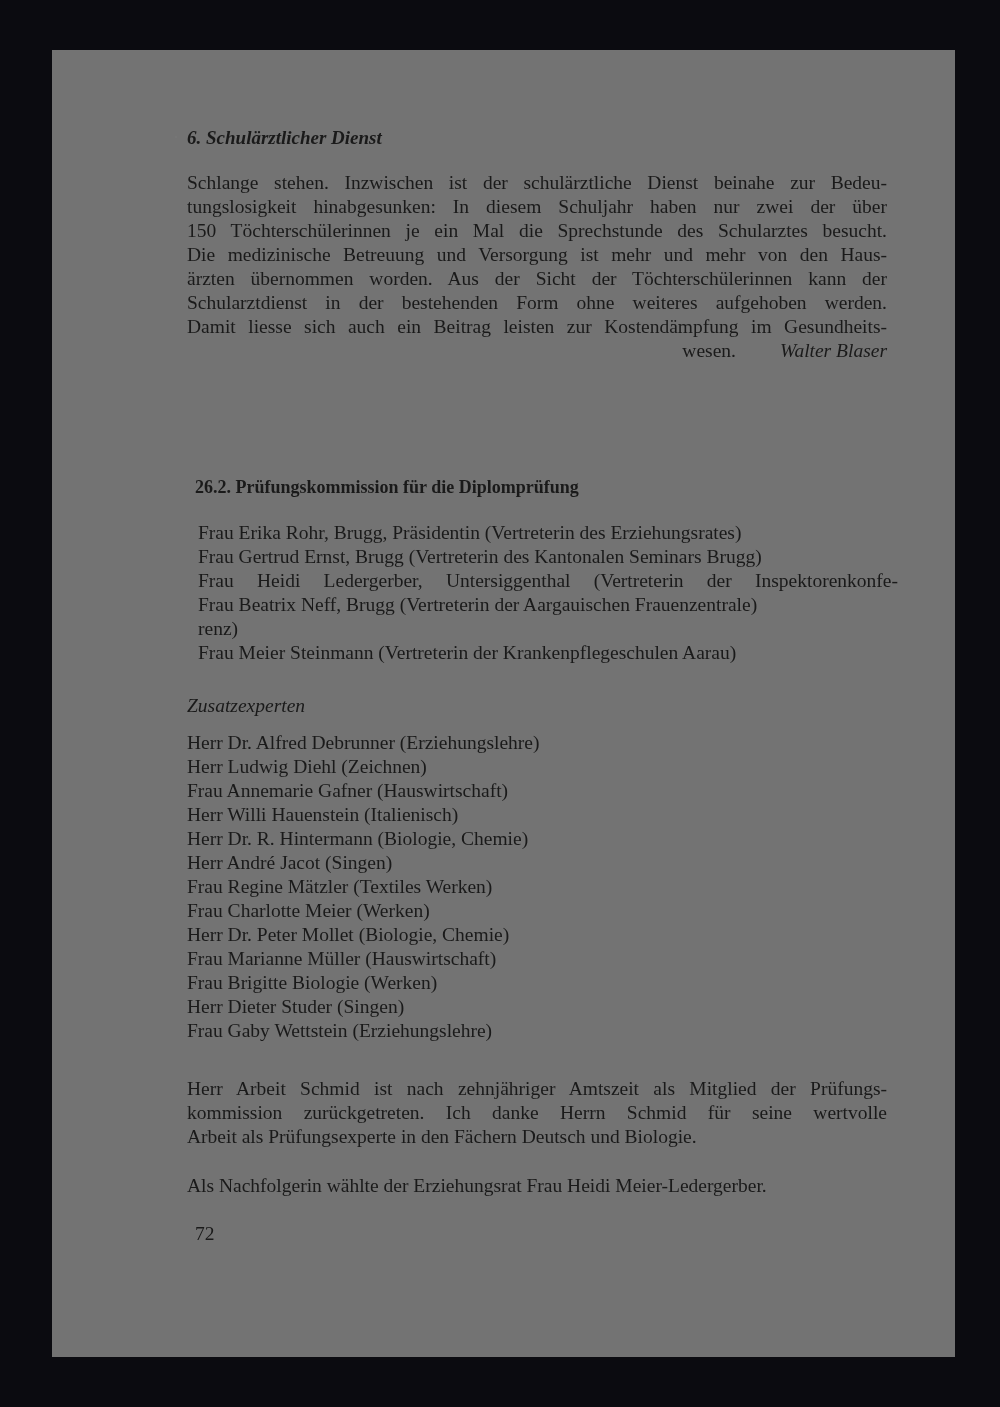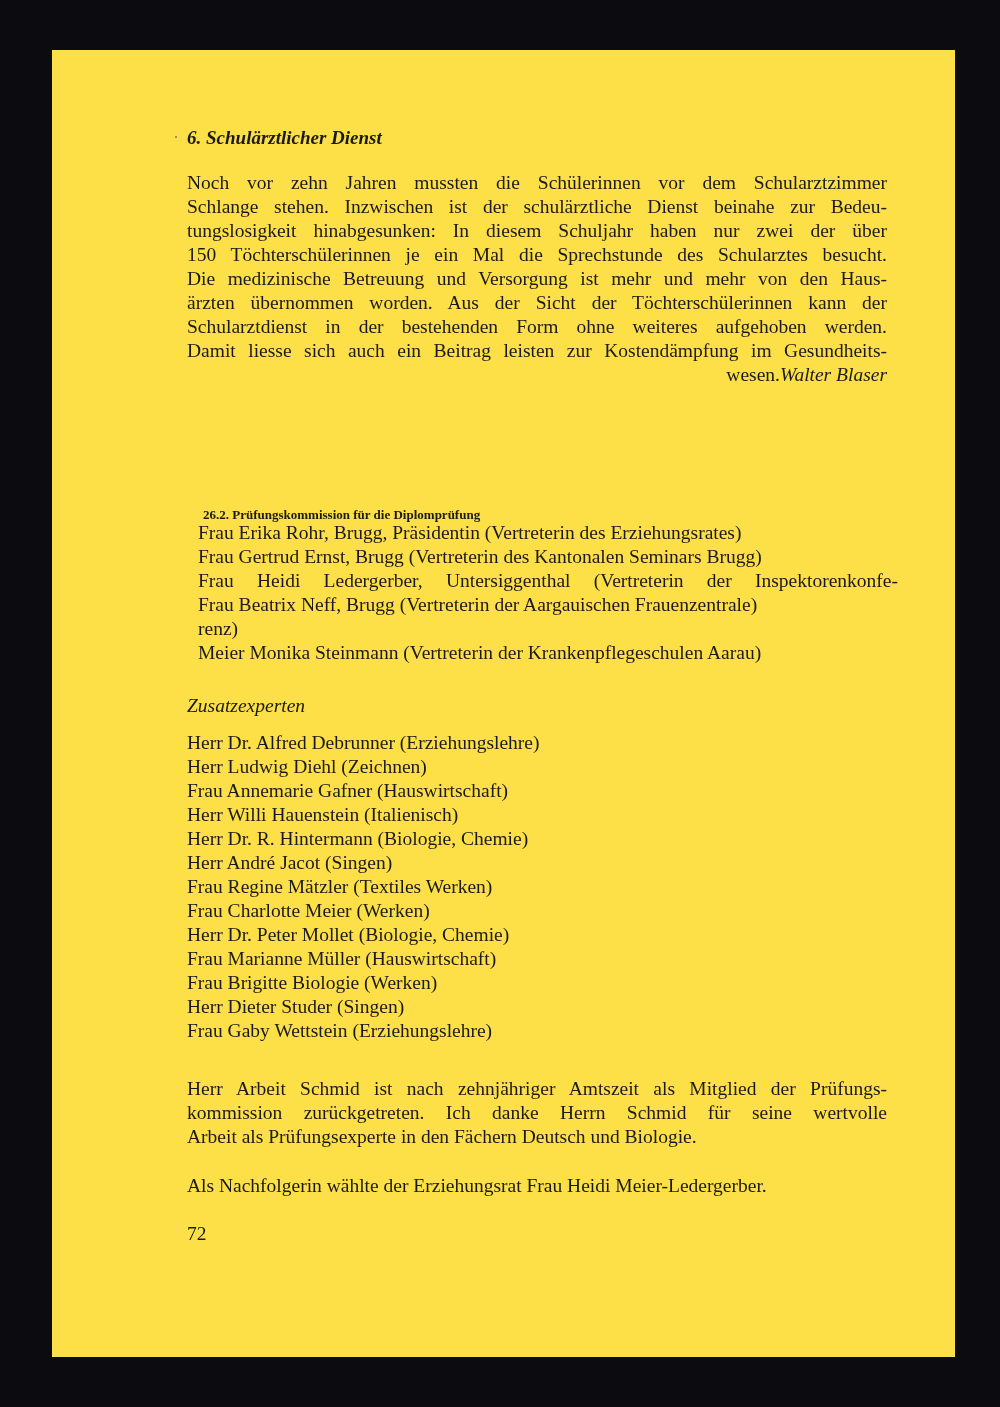--- a/index.html
+++ b/index.html
@@ -6,21 +6,21 @@
   body {
     width: 1000px; height: 1407px;
     background: #0b0b10;
     position: relative;
     overflow: hidden;
   }
   .page {
     position: absolute;
     left: 52px; top: 50px;
     width: 903px; height: 1307px;
-    background: #fde047;
+    background: #737373;
   }
   .content {
     position: absolute;
     left: 135px; top: 0;
     width: 700px;
     font-family: "Liberation Serif", "DejaVu Serif", serif;
     color: #1a1a1a;
     font-size: 19.5px;
     line-height: 24px;
   }
@@ -31,26 +31,25 @@
   }
   .dot {
     position: absolute; left: -12px; top: 86px;
     width: 2px; height: 2px; background: #777; border-radius: 1px;
   }
   .para1 {
     position: absolute; top: 121px; left: 0; width: 700px;
     text-align: justify;
   }
   .sig-line { display: flex; justify-content: flex-end; }
-  .sig { font-style: italic; }
+  .sig { font-style: italic; margin-left: 44px; }
   .h262 {
-    position: absolute; top: 425px; left: 16px;
-    font-weight: bold; font-size: 13px;
+    position: absolute; top: 425px; left: 8px;
+    font-weight: bold; font-size: 18px;
     font-family: "Liberation Sans Narrow", "Liberation Serif", serif;
-    margin-top: 28px;
   }
   .members {
     position: absolute; top: 471px; left: 11px; width: 700px;
   }
   .members .line { white-space: nowrap; }
   .members .line.just {
     text-align: justify; text-align-last: justify; white-space: normal;
   }
   .subhead {
     position: absolute; top: 644px; left: 0;
@@ -61,35 +60,34 @@
   }
   .experts .line { white-space: nowrap; }
   .para2 {
     position: absolute; top: 1027px; left: 0; width: 700px;
     text-align: justify;
   }
   .para3 {
     position: absolute; top: 1124px; left: 0;
   }
   .pageno {
-    position: absolute; top: 1172px; left: 0;
+    position: absolute; top: 1172px; left: 8px;
   }
   .jl { display: block; text-align: justify; text-align-last: justify; }
 </style>
 </head>
 <body>
 
 <div class="page">
   <div class="content">
 
     <span class="dot"></span>
     <div class="h6">6. Schulärztlicher Dienst</div>
 
     <div class="para1">
-      <span class="jl">Noch vor zehn Jahren mussten die Schülerinnen vor dem Schularztzimmer</span>
       <span class="jl">Schlange stehen. Inzwischen ist der schulärztliche Dienst beinahe zur Bedeu-</span>
       <span class="jl">tungslosigkeit hinabgesunken: In diesem Schuljahr haben nur zwei der über</span>
       <span class="jl">150 Töchterschülerinnen je ein Mal die Sprechstunde des Schularztes besucht.</span>
       <span class="jl">Die medizinische Betreuung und Versorgung ist mehr und mehr von den Haus-</span>
       <span class="jl">ärzten übernommen worden. Aus der Sicht der Töchterschülerinnen kann der</span>
       <span class="jl">Schularztdienst in der bestehenden Form ohne weiteres aufgehoben werden.</span>
       <span class="jl">Damit liesse sich auch ein Beitrag leisten zur Kostendämpfung im Gesundheits-</span>
       <div class="sig-line">
         <span>wesen.</span>
         <span class="sig">Walter Blaser</span>
@@ -97,21 +95,21 @@
     </div>
 
     <div class="h262">26.2. Prüfungskommission für die Diplomprüfung</div>
 
     <div class="members">
       <div class="line">Frau Erika Rohr, Brugg, Präsidentin (Vertreterin des Erziehungsrates)</div>
       <div class="line">Frau Gertrud Ernst, Brugg (Vertreterin des Kantonalen Seminars Brugg)</div>
       <div class="line just">Frau Heidi Ledergerber, Untersiggenthal (Vertreterin der Inspektorenkonfe-</div>
       <div class="line">Frau Beatrix Neff, Brugg (Vertreterin der Aargauischen Frauenzentrale)</div>
       <div class="line">renz)</div>
-      <div class="line">Meier Monika Steinmann (Vertreterin der Krankenpflegeschulen Aarau)</div>
+      <div class="line">Frau Meier Steinmann (Vertreterin der Krankenpflegeschulen Aarau)</div>
     </div>
 
     <div class="subhead">Zusatzexperten</div>
 
     <div class="experts">
       <div class="line">Herr Dr. Alfred Debrunner (Erziehungslehre)</div>
       <div class="line">Herr Ludwig Diehl (Zeichnen)</div>
       <div class="line">Frau Annemarie Gafner (Hauswirtschaft)</div>
       <div class="line">Herr Willi Hauenstein (Italienisch)</div>
       <div class="line">Herr Dr. R. Hintermann (Biologie, Chemie)</div>

